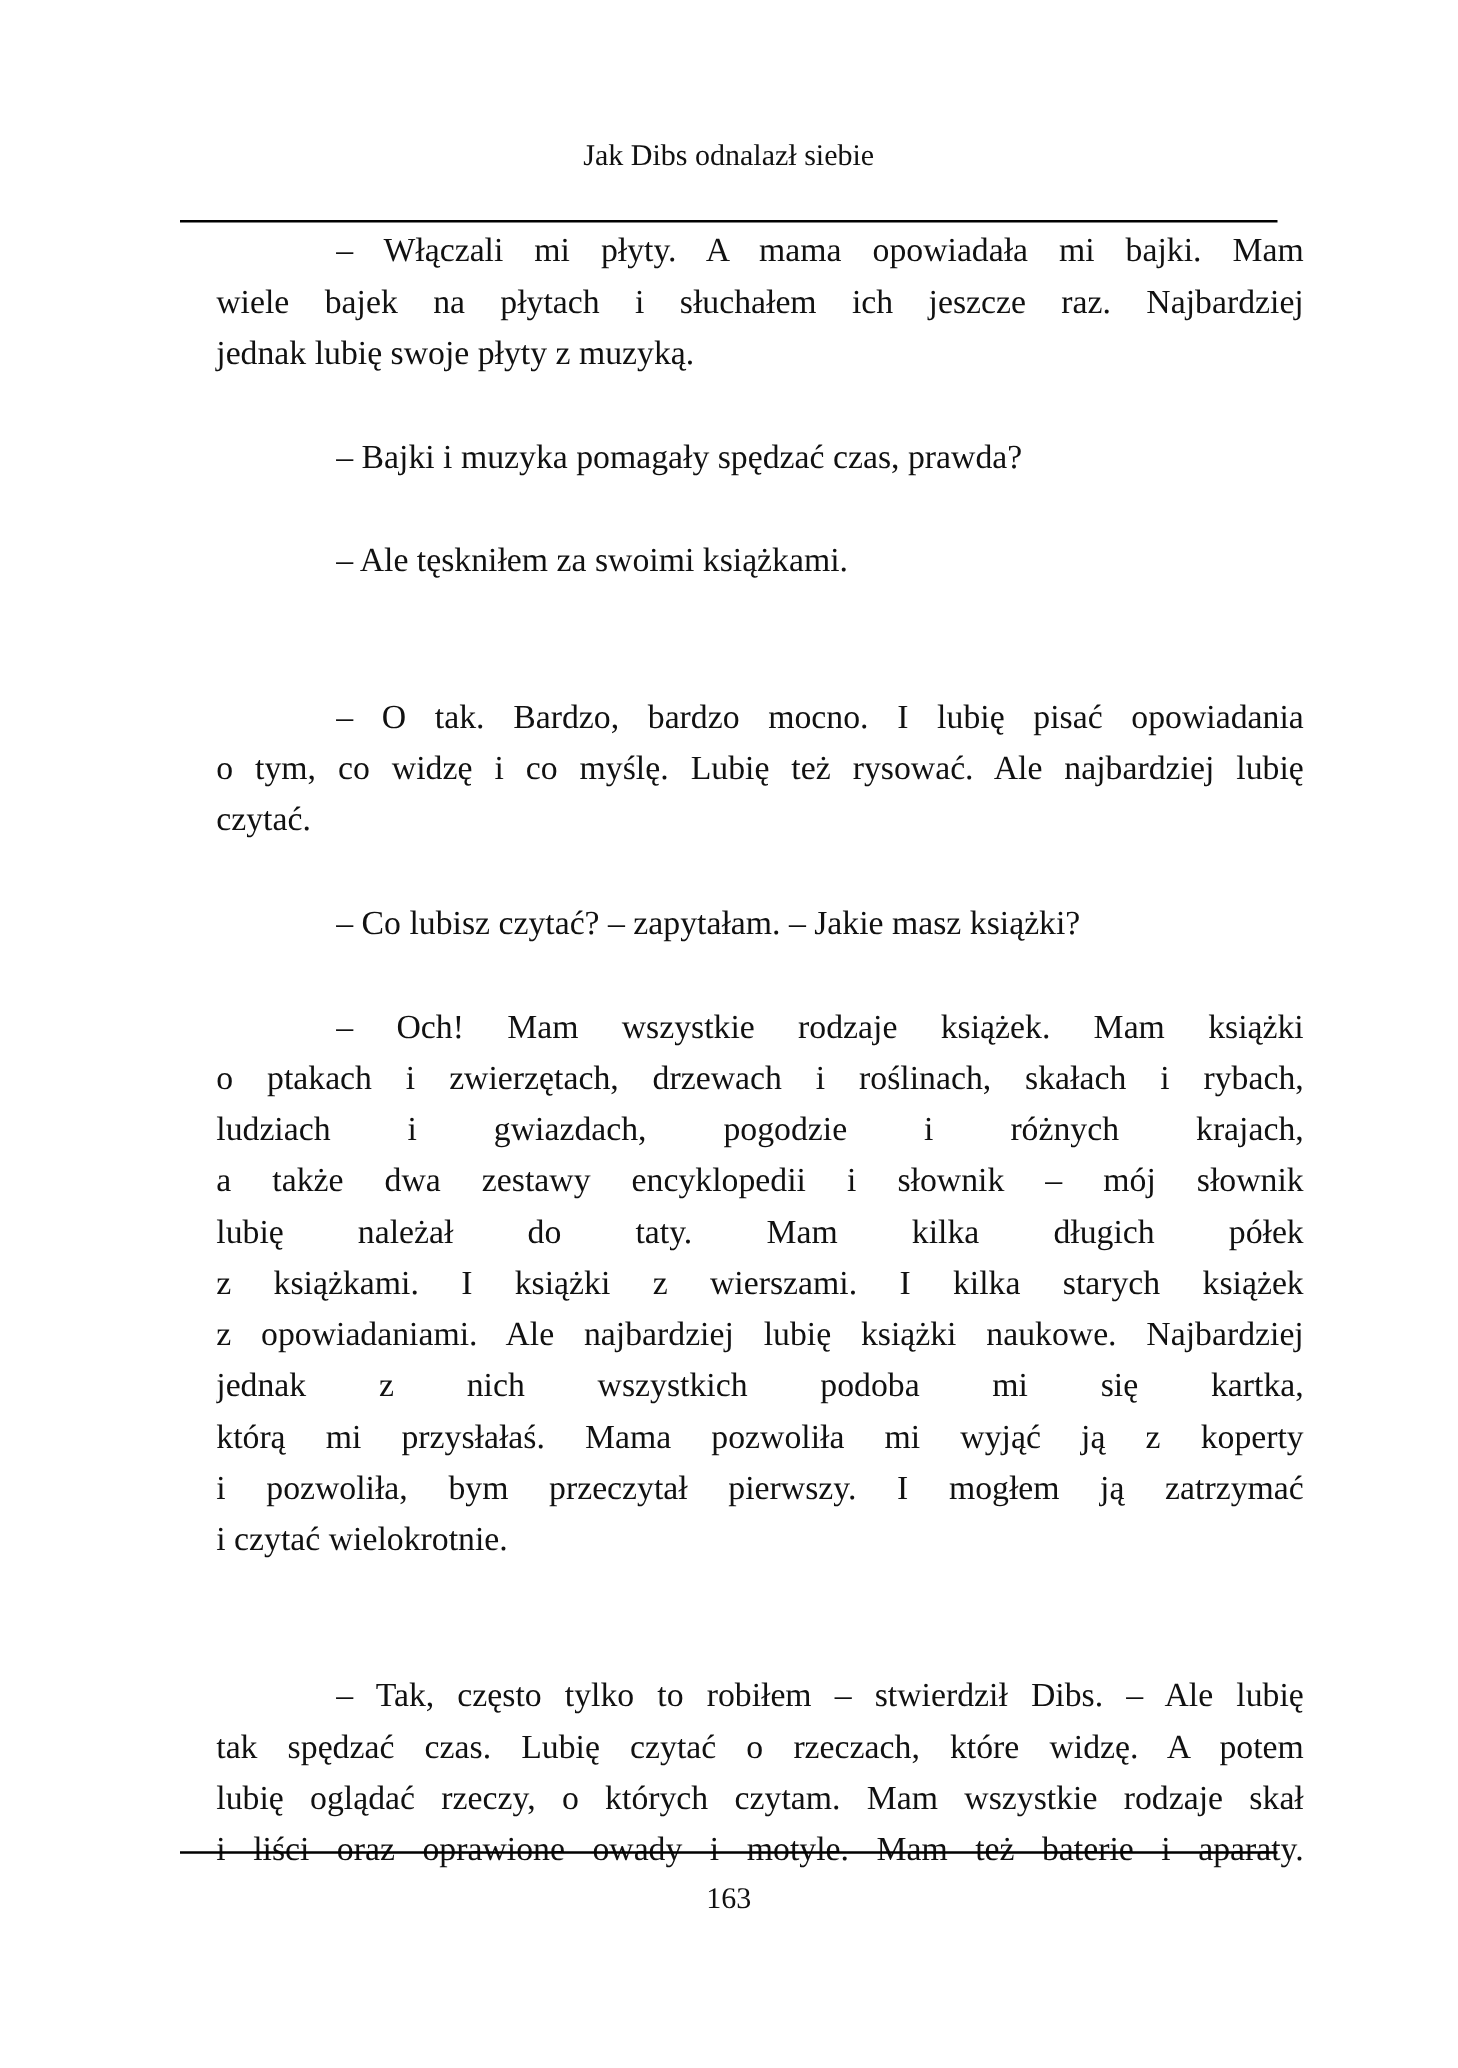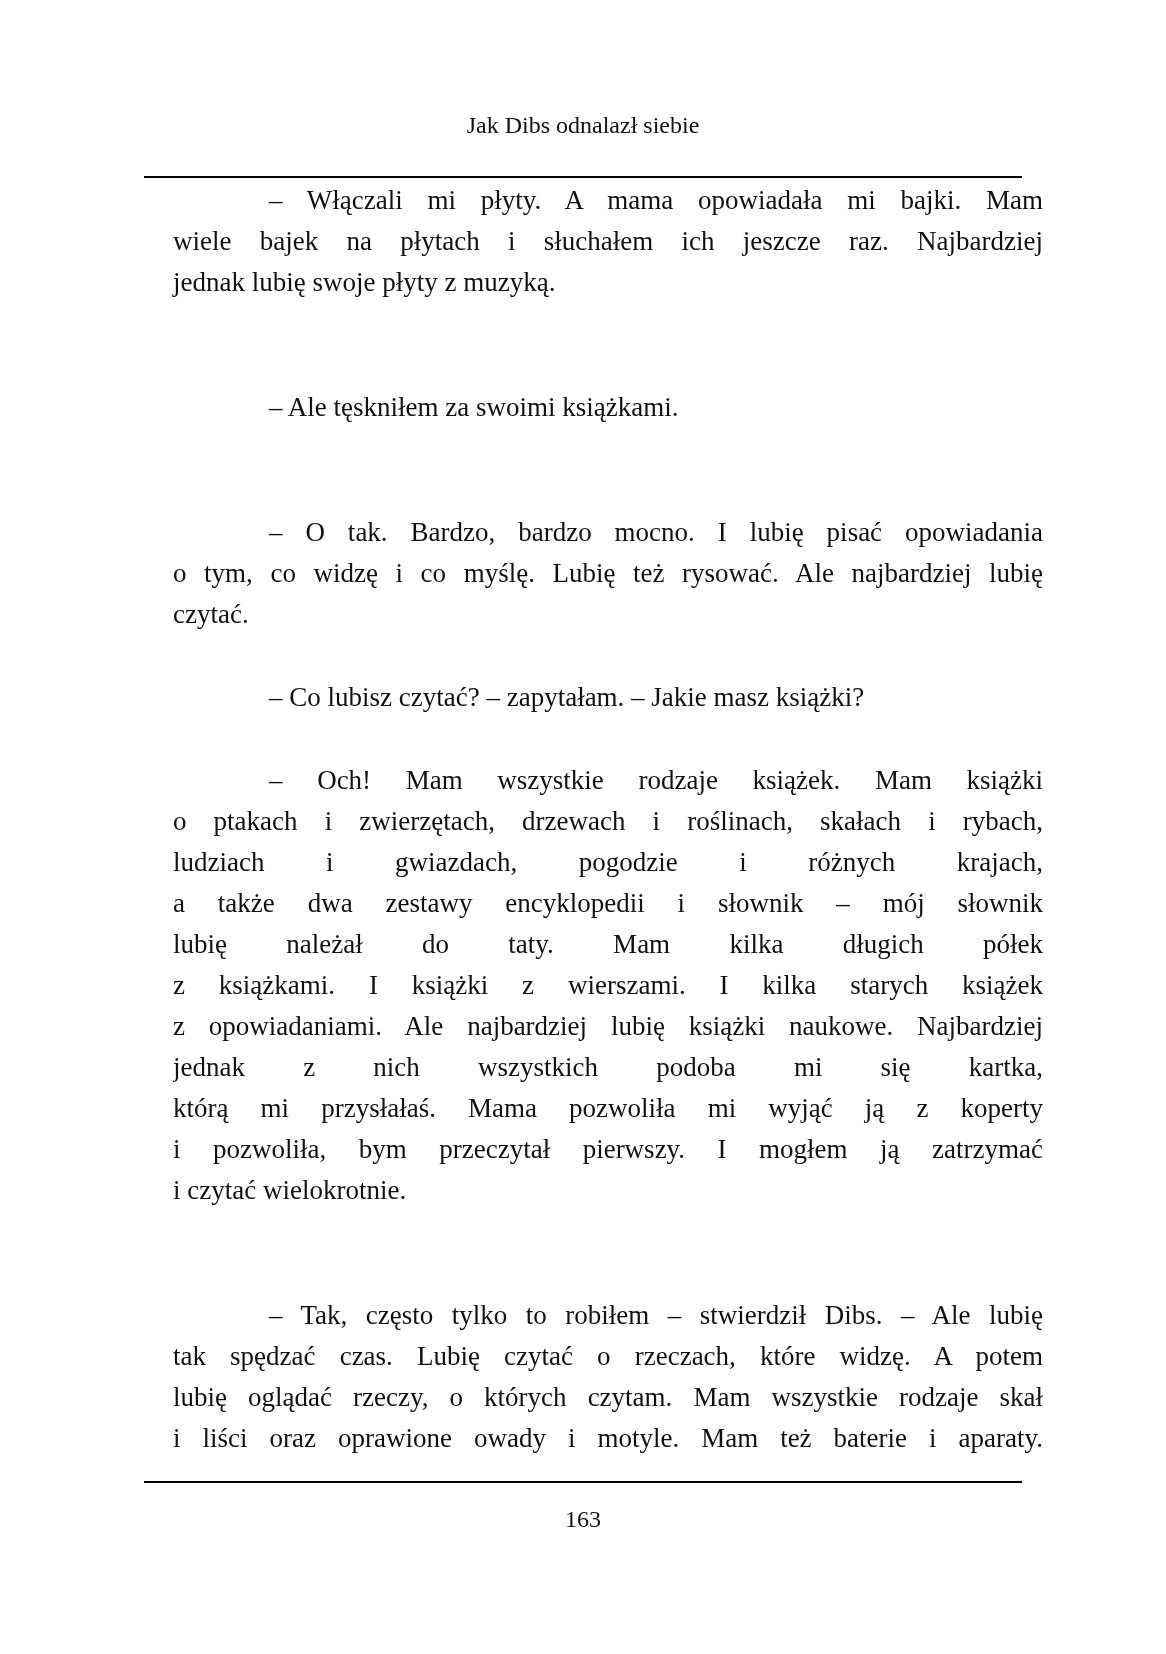--- a/index.html
+++ b/index.html
@@ -24,20 +24,23 @@
 <div class="running-head">Jak Dibs odnalazł siebie</div>
 <div class="rule top"></div>
 
 <div class="page-body" id="page-body">
     <div class="para">
       <span class="line j first">– Włączali mi płyty. A mama opowiadała mi bajki. Mam</span>
       <span class="line j">wiele bajek na płytach i słuchałem ich jeszcze raz. Najbardziej</span>
       <span class="line">jednak lubię swoje płyty z muzyką.</span>
     </div>
     <div class="gap"></div>
+    <div class="para">
+      <span class="line first">– Bajki i muzyka pomagały spędzać czas, prawda?</span>
+    </div>
     <div class="gap"></div>
     <div class="para">
       <span class="line first">– Ale tęskniłem za swoimi książkami.</span>
     </div>
     <div class="gap"></div>
     <div class="gap"></div>
     <div class="para">
       <span class="line j first">– O tak. Bardzo, bardzo mocno. I lubię pisać opowiadania</span>
       <span class="line j">o tym, co widzę i co myślę. Lubię też rysować. Ale najbardziej lubię</span>
       <span class="line">czytać.</span>

